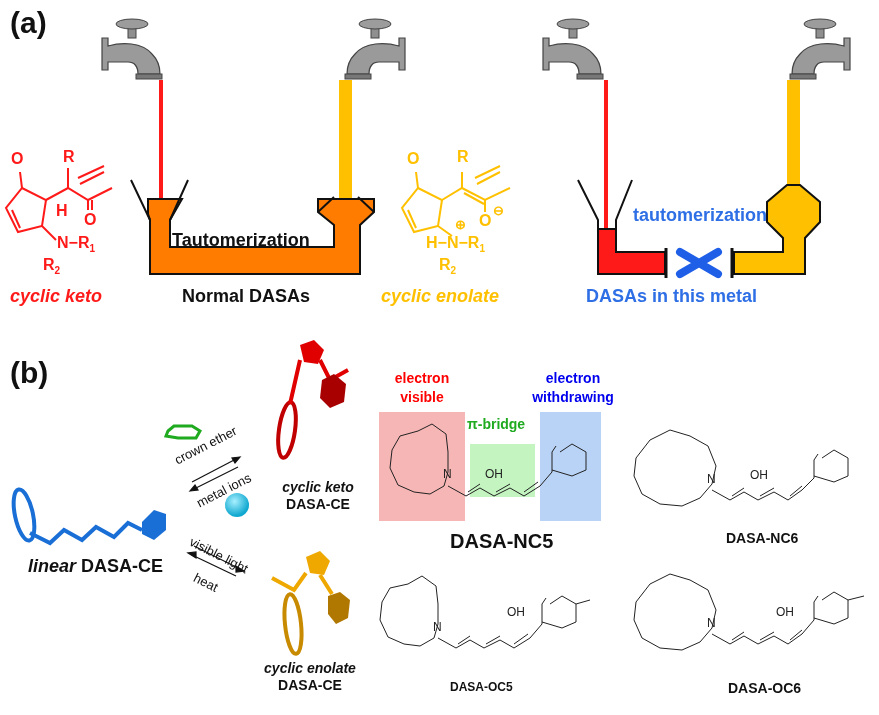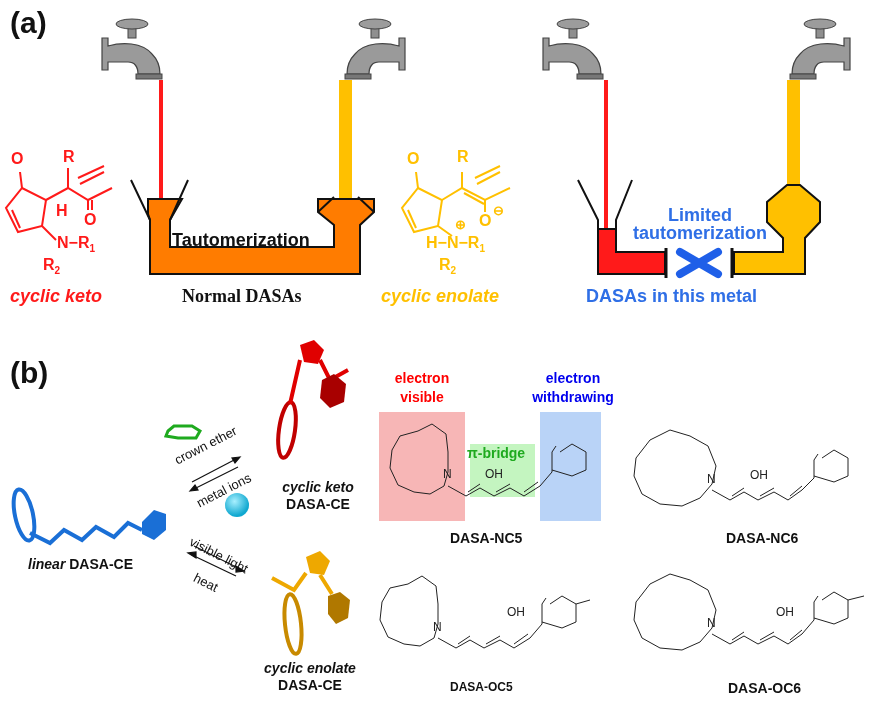--- a/index.html
+++ b/index.html
@@ -86,35 +86,34 @@
   <span class="abs" style="left:11px;top:150px;">O</span>
   <span class="abs" style="left:63px;top:148px;">R</span>
   <span class="abs" style="left:56px;top:202px;">H</span>
   <span class="abs" style="left:84px;top:211px;">O</span>
   <span class="abs" style="left:57px;top:234px;white-space:nowrap;"><span>N</span>−<span>R</span><sub style="font-size:10px">1</sub></span>
   <span class="abs" style="left:43px;top:256px;"><span>R</span><sub style="font-size:10px">2</sub></span>
 </div>
 <div class="abs lbl it" style="left:10px;top:286px;font-size:18px;color:#ff1a1a;">cyclic keto</div>
 
 <div class="abs lbl" style="left:172px;top:230px;font-size:18px;color:#111;">Tautomerization</div>
-<div class="abs lbl" style="left:182px;top:286px;font-size:18px;color:#111;font-family:Liberation Serif, serif;">Normal DASAs</div>
+<div class="abs lbl" style="left:182px;top:286px;font-size:18px;color:#111;">Normal DASAs</div>
 
 <div class="abs" style="left:0;top:0;color:#ffc000;font-size:16px;font-weight:bold;">
   <span class="abs" style="left:407px;top:150px;">O</span>
   <span class="abs" style="left:457px;top:148px;">R</span>
   <span class="abs" style="left:479px;top:212px;">O</span>
   <span class="abs" style="left:493px;top:203px;font-size:13px;">⊖</span>
   <span class="abs" style="left:455px;top:217px;font-size:13px;">⊕</span>
   <span class="abs" style="left:426px;top:234px;white-space:nowrap;"><span>H</span>−<span>N</span>−<span>R</span><sub style="font-size:10px">1</sub></span>
   <span class="abs" style="left:439px;top:256px;"><span>R</span><sub style="font-size:10px">2</sub></span>
 </div>
 <div class="abs lbl it" style="left:381px;top:286px;font-size:18px;color:#ffc000;">cyclic enolate</div>
 
 <div class="abs lbl ctr" style="left:620px;top:206px;width:160px;font-size:18px;line-height:18px;color:#2f6fe6;">
-  <div>Limited</div>
   <div>tautomerization</div>
 </div>
 <div class="abs lbl" style="left:586px;top:286px;font-size:18px;color:#2f6fe6;">DASAs in this metal</div>
 
 <div class="abs panel-label" style="left:10px;top:356px;">(b)</div>
 
 <svg width="879" height="715">
 
   <g>
     <ellipse cx="24" cy="515" rx="9" ry="26" fill="none" stroke="#1a6fd6" stroke-width="4" transform="rotate(-12 24 515)"></ellipse>
@@ -188,47 +187,47 @@
     <path d="M732,640 L744,632 M760,640 L774,632 M790,640 L802,630"></path>
     <path d="M814,618 L834,624 L848,618 L848,600 L834,592 L822,600 M848,600 L864,596"></path>
   </g>
 </svg>
 
 <div class="abs smalltxt" style="left:172px;top:454px;transform:rotate(-27deg);transform-origin:left top;color:#111;white-space:nowrap;">crown ether</div>
 <div class="abs smalltxt" style="left:194px;top:497px;transform:rotate(-27deg);transform-origin:left top;color:#111;white-space:nowrap;">metal ions</div>
 <div class="abs smalltxt" style="left:194px;top:534px;transform:rotate(27deg);transform-origin:left top;color:#111;white-space:nowrap;">visible light</div>
 <div class="abs smalltxt" style="left:198px;top:570px;transform:rotate(27deg);transform-origin:left top;color:#111;white-space:nowrap;">heat</div>
 
-<div class="abs lbl" style="left:28px;top:556px;font-size:14px;color:#111;"><span class="it">linear</span> <span>DASA-CE</span></div>
+<div class="abs lbl" style="left:28px;top:556px;font-size:18px;color:#111;"><span class="it">linear</span> <span>DASA-CE</span></div>
 <div class="abs lbl ctr" style="left:268px;top:479px;width:100px;font-size:14px;line-height:17px;color:#111;">
     <div class="it">cyclic keto</div>
     <div>DASA-CE</div>
   </div>
 <div class="abs lbl ctr" style="left:250px;top:660px;width:120px;font-size:14px;line-height:17px;color:#111;">
     <div class="it">cyclic enolate</div>
     <div>DASA-CE</div>
   </div>
 
 <div class="abs lbl ctr" style="left:372px;top:369px;width:100px;font-size:14px;line-height:19px;color:#ff0000;">
     <div>electron</div>
     <div>visible</div>
   </div>
-<div class="abs lbl" style="left:467px;top:445px;font-size:14px;color:#1faa1f;">π-bridge</div>
+<div class="abs lbl" style="left:467px;top:416px;font-size:14px;color:#1faa1f;">π-bridge</div>
 <div class="abs lbl ctr" style="left:518px;top:369px;width:110px;font-size:14px;line-height:19px;color:#0000ee;">
     <div>electron</div>
     <div>withdrawing</div>
   </div>
 
 <div class="abs" style="left:0;top:0;font-size:12px;color:#222;">
   <span class="abs" style="left:443px;top:467px;">N</span>
   <span class="abs" style="left:485px;top:467px;">OH</span>
   <span class="abs" style="left:707px;top:472px;">N</span>
   <span class="abs" style="left:750px;top:468px;">OH</span>
   <span class="abs" style="left:433px;top:620px;">N</span>
   <span class="abs" style="left:507px;top:605px;">OH</span>
   <span class="abs" style="left:707px;top:616px;">N</span>
   <span class="abs" style="left:776px;top:605px;">OH</span>
 </div>
 
-<div class="abs lbl" style="left:450px;top:530px;font-size:14px;color:#111;">DASA-NC5</div>
+<div class="abs lbl" style="left:450px;top:530px;font-size:20px;color:#111;">DASA-NC5</div>
 <div class="abs lbl" style="left:726px;top:530px;font-size:14px;color:#111;">DASA-NC6</div>
 <div class="abs lbl" style="left:450px;top:680px;font-size:12px;color:#111;">DASA-OC5</div>
 <div class="abs lbl" style="left:728px;top:680px;font-size:14px;color:#111;text-align:right;">DASA-OC6</div>
 
 </body></html>

